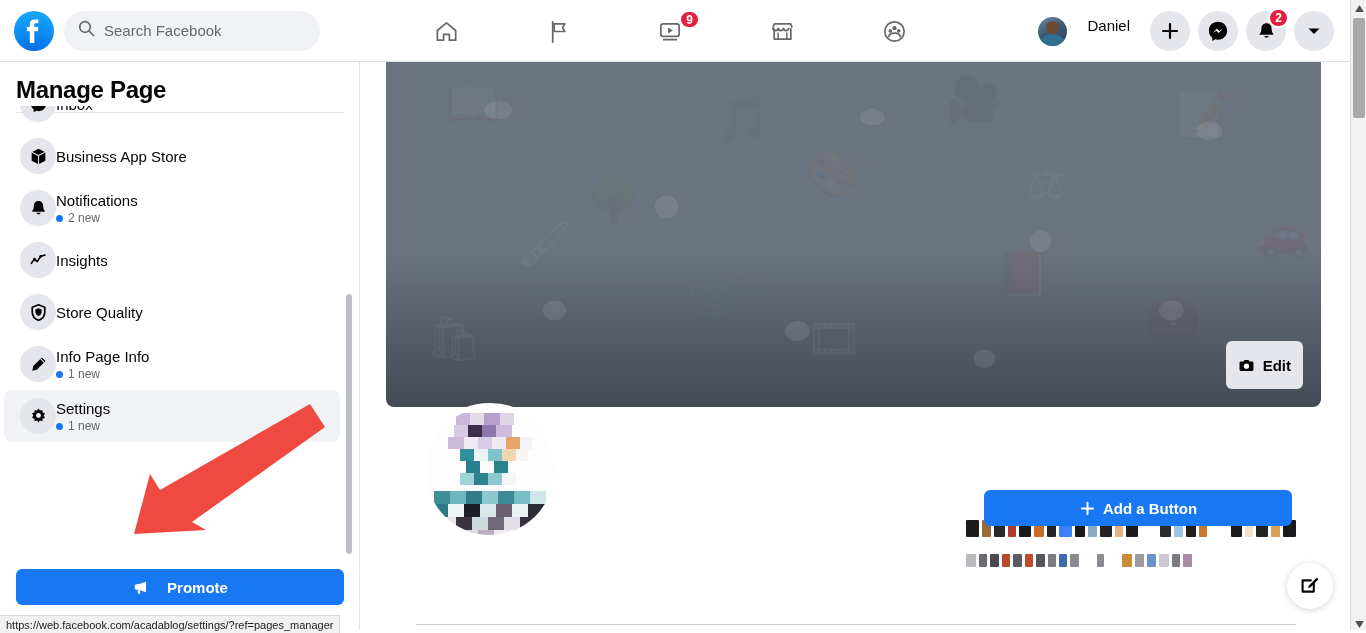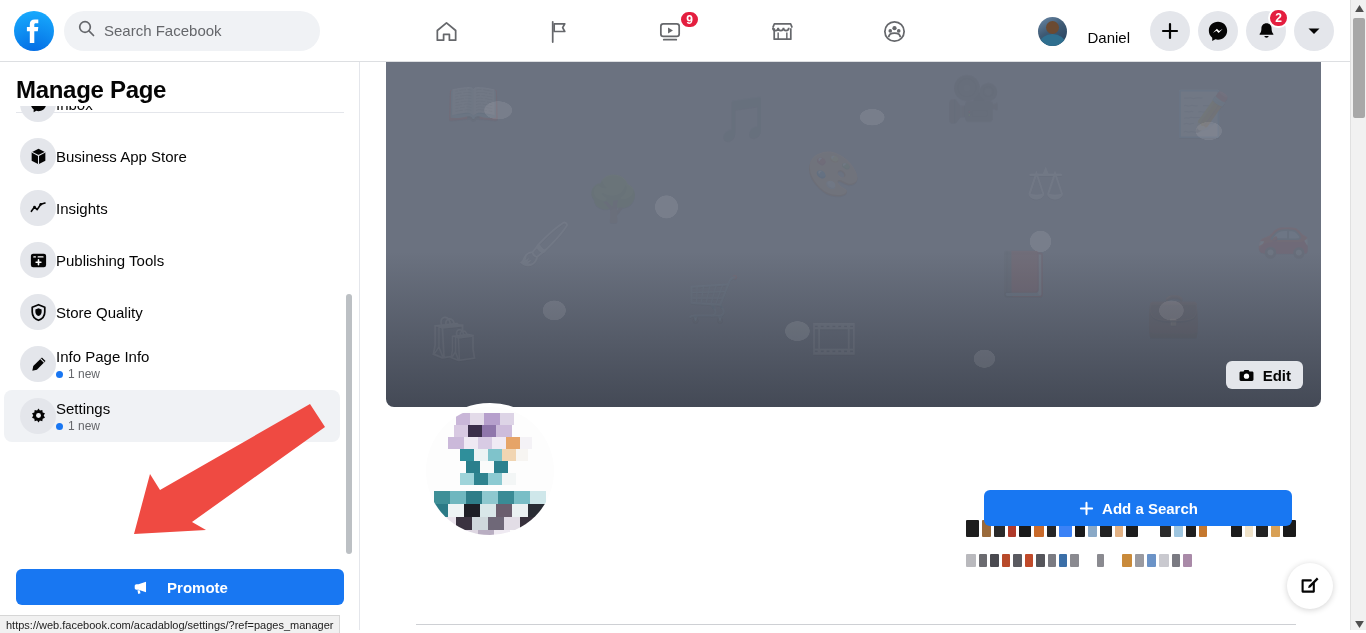--- a/index.html
+++ b/index.html
@@ -52,21 +52,21 @@
     font-size: 12px; font-weight: bold;
     display: flex; align-items: center; justify-content: center;
     border: 2px solid #fff;
   }
 
   .hdr-right {
     position: absolute; right: 16px; top: 0; height: 62px;
     display: flex; align-items: center; gap: 8px;
   }
   .profile-chip {
-    display: flex; align-items: flex-end; gap: 20px;
+    display: flex; align-items: flex-start; gap: 20px;
     padding: 4px 12px 4px 4px; border-radius: 20px; cursor: pointer;
   }
   .avatar-sm {
     width: 29px; height: 29px; border-radius: 50%;
     background: linear-gradient(150deg,#6c8aa8 0%,#3f5a74 45%,#24405c 100%);
     position: relative; overflow: hidden; flex: none;
   }
   .avatar-sm:before {
     content:""; position:absolute; left:8px; top:4px; width:13px; height:13px;
     border-radius:50%; background:#6b4a32;
@@ -179,21 +179,21 @@
     opacity: 0.16; color: #ffffff;
     font-size: 0;
   }
   .cover-glyphs span {
     position: absolute; font-size: 44px; line-height: 1;
     color: rgba(255,255,255,0.35);
     text-shadow: 0 1px 0 rgba(0,0,0,0.12);
   }
   .edit-cover-btn {
     position: absolute; right: 18px; bottom: 18px;
-    height: 28px; padding: 0 12px; border-radius: 6px;
+    height: 48px; padding: 0 12px; border-radius: 6px;
     background: #e4e6eb; border: none; cursor: pointer;
     display: flex; align-items: center; gap: 8px;
     font-size: 15px; font-weight: bold; color: #050505;
     font-family: "Liberation Sans", sans-serif;
   }
 
   .pfp {
     position: absolute; left: 36px; top: 341px;
     width: 136px; height: 136px; border-radius: 50%;
     border: 4px solid #ffffff; overflow: hidden;
@@ -416,48 +416,49 @@
             <path d="M10 1.8l7.2 3.6v9.2L10 18.2 2.8 14.6V5.4z" fill="#050505"></path>
             <path d="M2.9 5.4L10 9l7.1-3.6M10 9v9.2" fill="none" stroke="#e4e6eb" stroke-width="1.1"></path>
           </svg>
         </span>
         <span class="sb-txt">
           <span class="sb-label">Business App Store</span>
         </span>
       </div>
 
 
+      <div class="sb-item">
+        <span class="sb-ico">
+          <svg width="19" height="19" viewBox="0 0 20 20">
+            <path d="M10 2c-2.9 0-4.9 2.1-4.9 5 0 3.6-1.1 4.6-1.7 5.4-.3.4 0 .9.4.9h12.4c.4 0 .7-.5.4-.9-.6-.8-1.7-1.8-1.7-5.4 0-2.9-2-5-4.9-5z" fill="#050505"></path>
+            <path d="M7.8 14.6a2.3 2.3 0 004.4 0z" fill="#050505"></path>
+          </svg>
+        </span>
+        <span class="sb-txt">
+          <span class="sb-label">Notifications</span>
+          <span class="sb-sub">
+            <i class="blue-dot"></i>
+            <span>2 new</span>
+          </span>
+        </span>
+      </div>
 
       <div class="sb-item">
         <span class="sb-ico">
           <svg width="19" height="19" viewBox="0 0 20 20">
             <polyline points="2.5,13 5.8,8.5 8.6,11.2 12.4,5.6 16.8,4.2" fill="none" stroke="#050505" stroke-width="1.7" stroke-linecap="round" stroke-linejoin="round"></polyline>
             <circle cx="5.8" cy="8.5" r="1.4" fill="#050505"></circle>
             <circle cx="12.4" cy="5.6" r="1.4" fill="#050505"></circle>
           </svg>
         </span>
         <span class="sb-txt">
           <span class="sb-label">Insights</span>
         </span>
       </div>
 
-      <div class="sb-item">
-        <span class="sb-ico">
-          <svg width="19" height="19" viewBox="0 0 20 20">
-            <rect x="2" y="2.8" width="16" height="14.4" rx="2.4" fill="#050505"></rect>
-            <rect x="4.4" y="5.4" width="3" height="1.5" rx="0.7" fill="#fff"></rect>
-            <rect x="9" y="5.4" width="6.4" height="1.5" rx="0.7" fill="#fff"></rect>
-            <line x1="10" y1="9.4" x2="10" y2="14.4" stroke="#fff" stroke-width="1.7" stroke-linecap="round"></line>
-            <line x1="7.5" y1="11.9" x2="12.5" y2="11.9" stroke="#fff" stroke-width="1.7" stroke-linecap="round"></line>
-          </svg>
-        </span>
-        <span class="sb-txt">
-          <span class="sb-label">Publishing Tools</span>
-        </span>
-      </div>
 
       <div class="sb-item">
         <span class="sb-ico">
           <svg width="19" height="19" viewBox="0 0 20 20">
             <path d="M10 1.8l6.6 2.6v5.1c0 4-2.8 7.3-6.6 8.7-3.8-1.4-6.6-4.7-6.6-8.7V4.4z" fill="none" stroke="#050505" stroke-width="1.8" stroke-linejoin="round"></path>
             <path d="M10 5.6l3.3 1.3v2.5c0 2-1.4 3.6-3.3 4.3-1.9-.7-3.3-2.3-3.3-4.3V6.9z" fill="#050505"></path>
           </svg>
         </span>
         <span class="sb-txt">
           <span class="sb-label">Store Quality</span>
@@ -642,21 +643,21 @@
     <i class="px s" style="width:10px;background:#c9c9cf;"></i>
     <i class="px s" style="width:8px;background:#7a7a82;"></i>
     <i class="px s" style="width:9px;background:#a98aa8;"></i>
   </div>
 
   <button class="addbtn">
     <svg width="17" height="17" viewBox="0 0 20 20">
       <line x1="10" y1="3.4" x2="10" y2="16.6" stroke="#fff" stroke-width="2.4" stroke-linecap="round"></line>
       <line x1="3.4" y1="10" x2="16.6" y2="10" stroke="#fff" stroke-width="2.4" stroke-linecap="round"></line>
     </svg>
-    <span>Add a Search</span>
+    <span>Add a Button</span>
   </button>
 
   <div class="tabbar">
     <div class="tab active">
       
     </div>
     <div class="tab">
       
     </div>
     <div class="tab">

